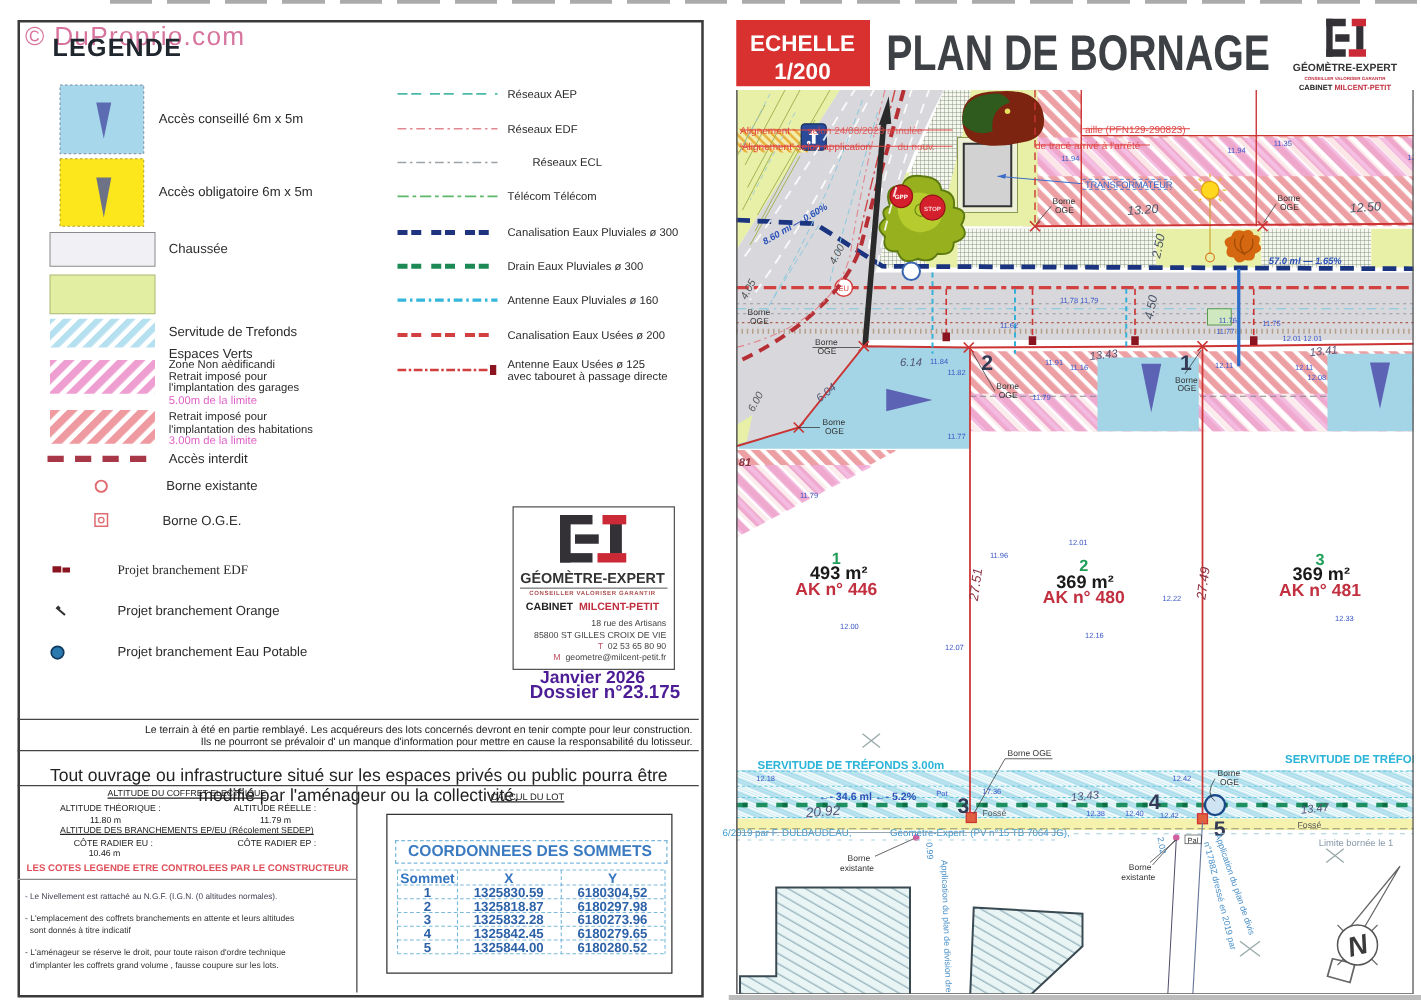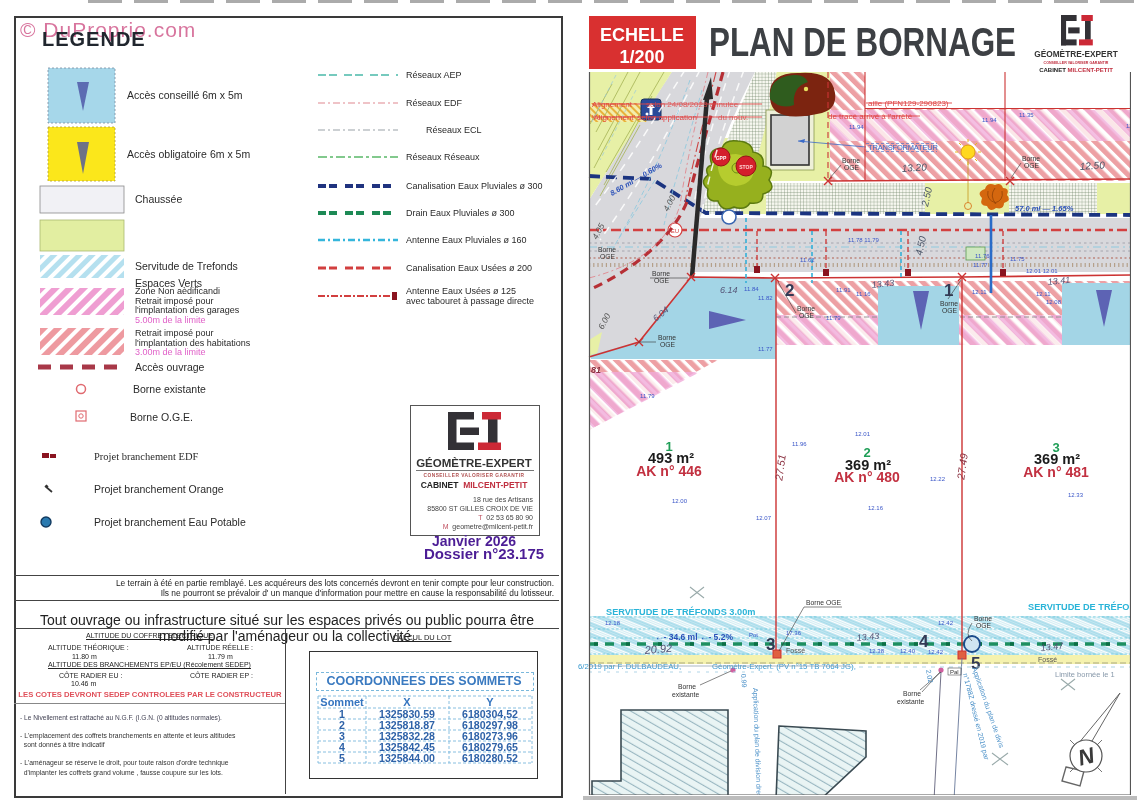--- a/index.html
+++ b/index.html
@@ -88,31 +88,31 @@
     </g>
 </svg>
 
 <div class="abs lg" style="left:127px;top:89px;">Accès conseillé 6m x 5m</div>
 <div class="abs lg" style="left:127px;top:148px;">Accès obligatoire 6m x 5m</div>
 <div class="abs lg" style="left:135px;top:193px;">Chaussée</div>
 <div class="abs lg" style="left:135px;top:229px;margin-top:48px;">Espaces Verts</div>
 <div class="abs lg" style="left:135px;top:260px;">Servitude de Trefonds</div>
 <div class="abs sm" style="left:135px;top:287px;line-height:9.6px;">Zone Non aèdificandi<br>Retrait imposé pour<br>l'implantation des garages<br><span style="color:#e060c8;">5.00m de la limite</span></div>
 <div class="abs sm" style="left:135px;top:329px;line-height:9.6px;">Retrait imposé pour<br>l'implantation des habitations<br><span style="color:#e060c8;">3.00m de la limite</span></div>
-<div class="abs lg" style="left:135px;top:361px;">Accès ouvrage</div>
+<div class="abs lg" style="left:135px;top:361px;">Accès interdit</div>
 <div class="abs lg" style="left:133px;top:383px;">Borne existante</div>
 <div class="abs lg" style="left:130px;top:411px;">Borne O.G.E.</div>
 <div class="abs lg" style="left:94px;top:451px;font-family:Liberation Serif, serif;">Projet branchement EDF</div>
 <div class="abs lg" style="left:94px;top:483px;">Projet branchement Orange</div>
 <div class="abs lg" style="left:94px;top:516px;">Projet branchement Eau Potable</div>
 
 <div class="abs sm" style="left:406px;top:70px;">Réseaux AEP</div>
 <div class="abs sm" style="left:406px;top:98px;">Réseaux EDF</div>
 <div class="abs sm" style="left:426px;top:125px;">Réseaux ECL</div>
-<div class="abs sm" style="left:406px;top:152px;">Réseaux Réseaux</div>
+<div class="abs sm" style="left:406px;top:152px;">Télécom Télécom</div>
 <div class="abs sm" style="left:406px;top:181px;">Canalisation Eaux Pluviales ø 300</div>
 <div class="abs sm" style="left:406px;top:208px;">Drain Eaux Pluviales ø 300</div>
 <div class="abs sm" style="left:406px;top:235px;">Antenne Eaux Pluviales ø 160</div>
 <div class="abs sm" style="left:406px;top:263px;">Canalisation Eaux Usées ø 200</div>
 <div class="abs sm" style="left:406px;top:287px;line-height:9.5px;">Antenne Eaux Usées ø 125<br>avec tabouret à passage directe</div>
 
 <div class="abs" style="left:410px;top:405px;width:128px;height:129px;border:1.5px solid #555;"></div>
 
 <svg class="abs" style="left:410px;top:405px;" width="128" height="129" viewBox="410 405 128 129">
 <g fill="#333136">
@@ -155,21 +155,21 @@
   </div>
 <div class="abs" style="left:14px;top:661px;width:271px;text-align:center;font-size:7px;color:#222;"><span style="text-decoration:underline;">ALTITUDE DES BRANCHEMENTS EP/EU (Récolement SEDEP)</span></div>
 <div class="abs" style="left:14px;top:672px;width:271px;font-size:7px;color:#222;">
     <span style="position:absolute;left:45px;">CÔTE RADIER EU :</span>
     <span style="position:absolute;left:176px;">CÔTE RADIER EP :</span>
   </div>
 <div class="abs" style="left:14px;top:680px;width:271px;font-size:7px;color:#222;">
     <span style="position:absolute;left:57px;">10.46 m</span>
   </div>
 
-<div class="abs" style="left:16px;top:690px;width:268px;text-align:center;font-size:7.7px;font-weight:bold;color:#e0505a;">LES COTES DEVRONT SEDEP CONTROLEES PAR LE CONSTRUCTEUR</div>
+<div class="abs" style="left:16px;top:690px;width:268px;text-align:center;font-size:7.7px;font-weight:bold;color:#e0505a;">LES COTES LEGENDE ETRE CONTROLEES PAR LE CONSTRUCTEUR</div>
 <div class="abs" style="left:14px;top:703px;width:271px;border-bottom:1px solid #888;"></div>
 
 <div class="abs" style="left:20px;top:714px;width:262px;font-size:6.6px;color:#445;">- Le Nivellement est rattaché au N.G.F. (I.G.N. (0 altitudes normales).</div>
 <div class="abs" style="left:20px;top:731px;width:262px;font-size:6.8px;color:#333;line-height:9px;">- L'emplacement des coffrets branchements en attente et leurs altitudes<br>&nbsp;&nbsp;sont donnés à titre indicatif</div>
 <div class="abs" style="left:20px;top:758px;width:262px;font-size:6.8px;color:#333;line-height:10px;">- L'aménageur se réserve le droit, pour toute raison d'ordre technique<br>&nbsp;&nbsp;d'implanter les coffrets grand volume , fausse coupure sur les lots.</div>
 
 <div class="abs" style="left:285px;top:633px;width:274px;text-align:center;font-size:7.5px;color:#222;"><span style="text-decoration:underline;">CALCUL DU LOT</span></div>
 
 <div class="abs" style="left:309px;top:651px;width:227px;height:126px;border:1.5px solid #333;"></div>
 <div class="abs" style="left:316px;top:672px;width:216px;height:17px;border:1px dashed #7ab8dc;"></div>

